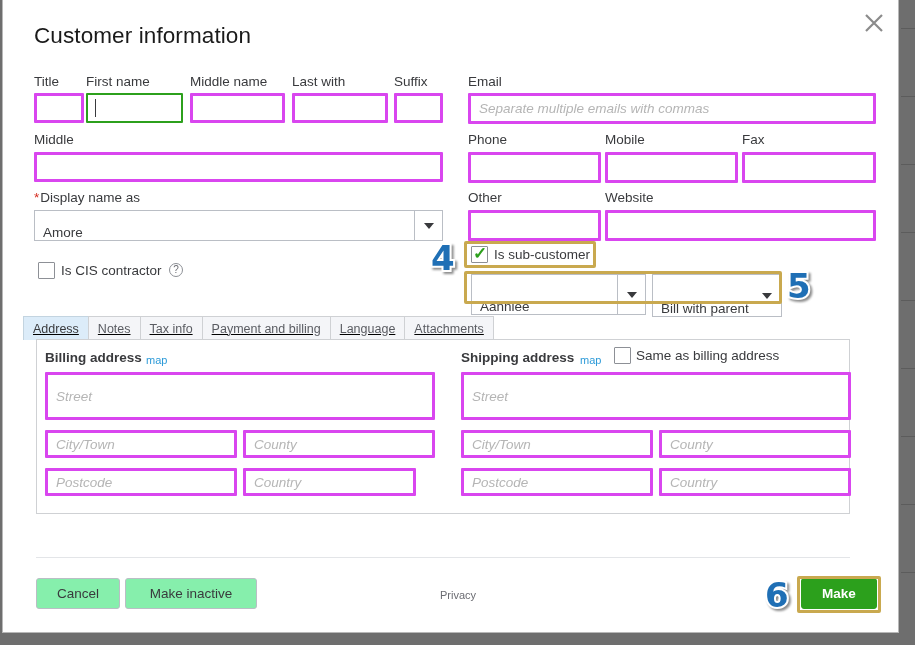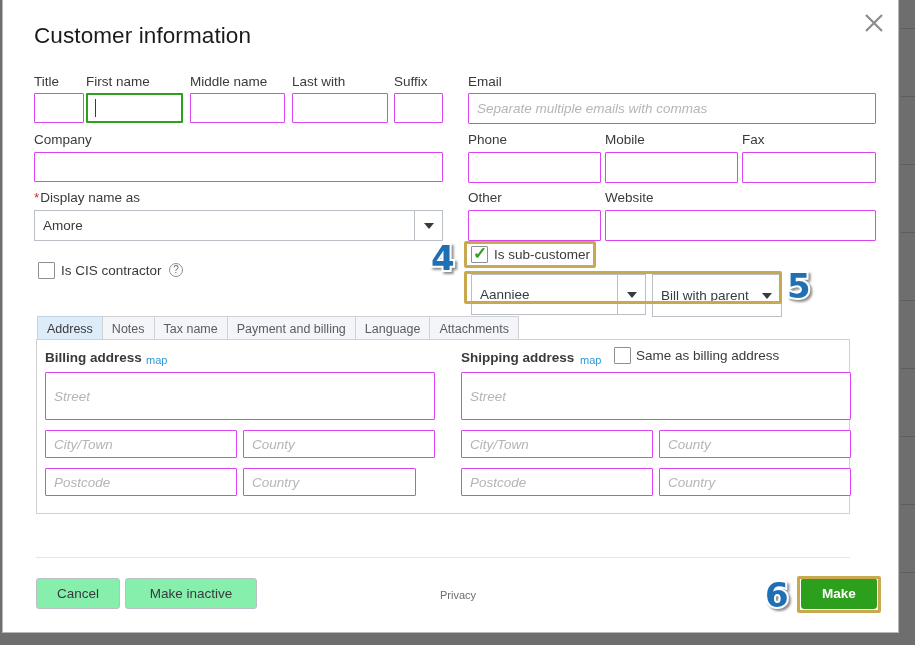--- a/index.html
+++ b/index.html
@@ -72,21 +72,21 @@
     position: absolute;
     font-size: 13.5px;
     color: #393a3d;
     white-space: nowrap;
   }
   .lbl .req { color: #d52b1e; margin-right: 1px; }
 
   .fld {
     position: absolute;
     background: #fff;
-    border: 1px solid #d946ef;
+    border: 3px solid #d946ef;
     border-radius: 1px;
     font-family: "Liberation Sans", sans-serif;
     font-size: 13.5px;
     color: #393a3d;
     padding: 0 8px;
     outline: none;
   }
   .fld::placeholder { color: #b5b5b5; font-style: italic; }
   .fld.focused { border: 2px solid #2ca01c; }
 
@@ -95,21 +95,21 @@
     width: 1px;
     background: #393a3d;
   }
 
   
   .selbox {
     position: absolute;
     background: #fff;
     border: 1px solid #babec5;
     display: flex;
-    align-items: center;
+    align-items: flex-end;
   }
   .selbox .selval {
     flex: 1;
     padding-left: 8px;
     font-size: 13.5px;
     color: #393a3d;
     white-space: nowrap;
     overflow: hidden;
   }
   .selbox .arrowbtn {
@@ -150,24 +150,25 @@
     border-radius: 50%;
     color: #6b6c72;
     font-size: 10px;
     line-height: 12px;
     text-align: center;
   }
 
   
   .tabs {
     position: absolute;
-    left: 34px; top: 316px;
+    left: 20px; top: 316px;
     width: 814px; height: 24px;
     display: flex;
     align-items: flex-start;
+    text-decoration: underline;
   }
   .tab {
     height: 24px;
     border: 1px solid #cfd1d4;
     border-bottom: none;
     background: #f4f5f8;
     font-size: 12.5px;
     color: #5a5c62;
     display: flex; align-items: center;
     padding: 0 9px;
@@ -298,21 +299,21 @@
 
     <div class="lbl" style="left:187px; top:74px;">Middle name</div>
     <input class="fld" style="left: 187px; top: 93px; width: 95px; height: 30px;" value="">
 
     <div class="lbl" style="left:289px; top:74px;">Last with</div>
     <input class="fld" style="left: 289px; top: 93px; width: 96px; height: 30px;" value="">
 
     <div class="lbl" style="left:391px; top:74px;">Suffix</div>
     <input class="fld" style="left: 391px; top: 93px; width: 49px; height: 30px;" value="">
 
-    <div class="lbl" style="left:31px; top:132px;">Company</div>
+    <div class="lbl" style="left:31px; top:132px;">Middle</div>
     <input class="fld" style="left: 31px; top: 152px; width: 409px; height: 30px;" value="">
 
     <div class="lbl" style="left:31px; top:190px;">
       <span class="req">*</span><span>Display name as</span>
     </div>
     <div class="selbox" style="left:31px; top:210px; width:409px; height:31px;">
       <div class="selval">Amore</div>
       <div class="arrowbtn">
             <div class="tri"></div>
           </div>
@@ -355,21 +356,21 @@
     <div class="selbox noborderarrow" style="left:649px; top:274px; width:130px; height:43px;">
       <div class="selval">Bill with parent</div>
       <div class="arrowbtn">
             <div class="tri"></div>
           </div>
     </div>
 
     <div class="tabs">
       <div class="tab active">Address</div>
       <div class="tab">Notes</div>
-      <div class="tab">Tax name</div>
+      <div class="tab">Tax info</div>
       <div class="tab">Payment and billing</div>
       <div class="tab">Language</div>
       <div class="tab">Attachments</div>
     </div>
 
     <div class="tabpanel"></div>
 
     <div class="sec-title" style="left:42px; top:350px;">Billing address</div>
     <div class="maplink" style="left:143px; top:354px;">map</div>
     <input class="fld" style="left: 42px; top: 372px; width: 390px; height: 48px; padding-top: 0px;" placeholder="Street">

